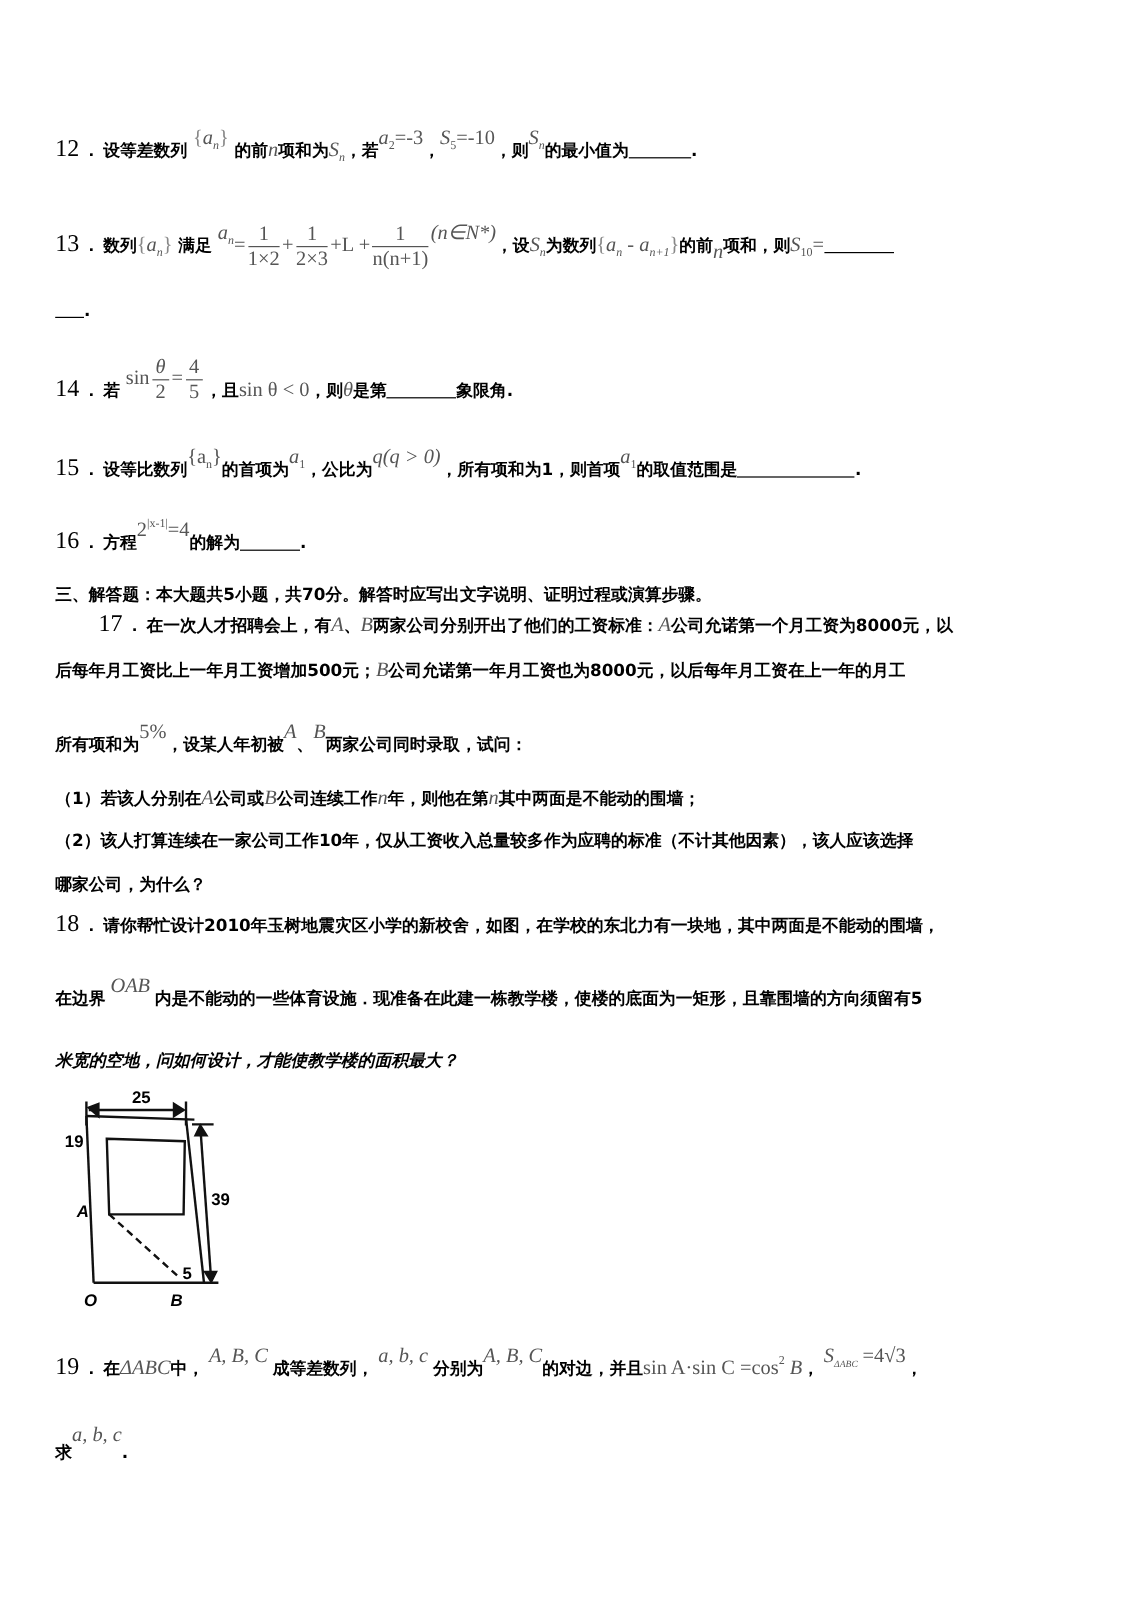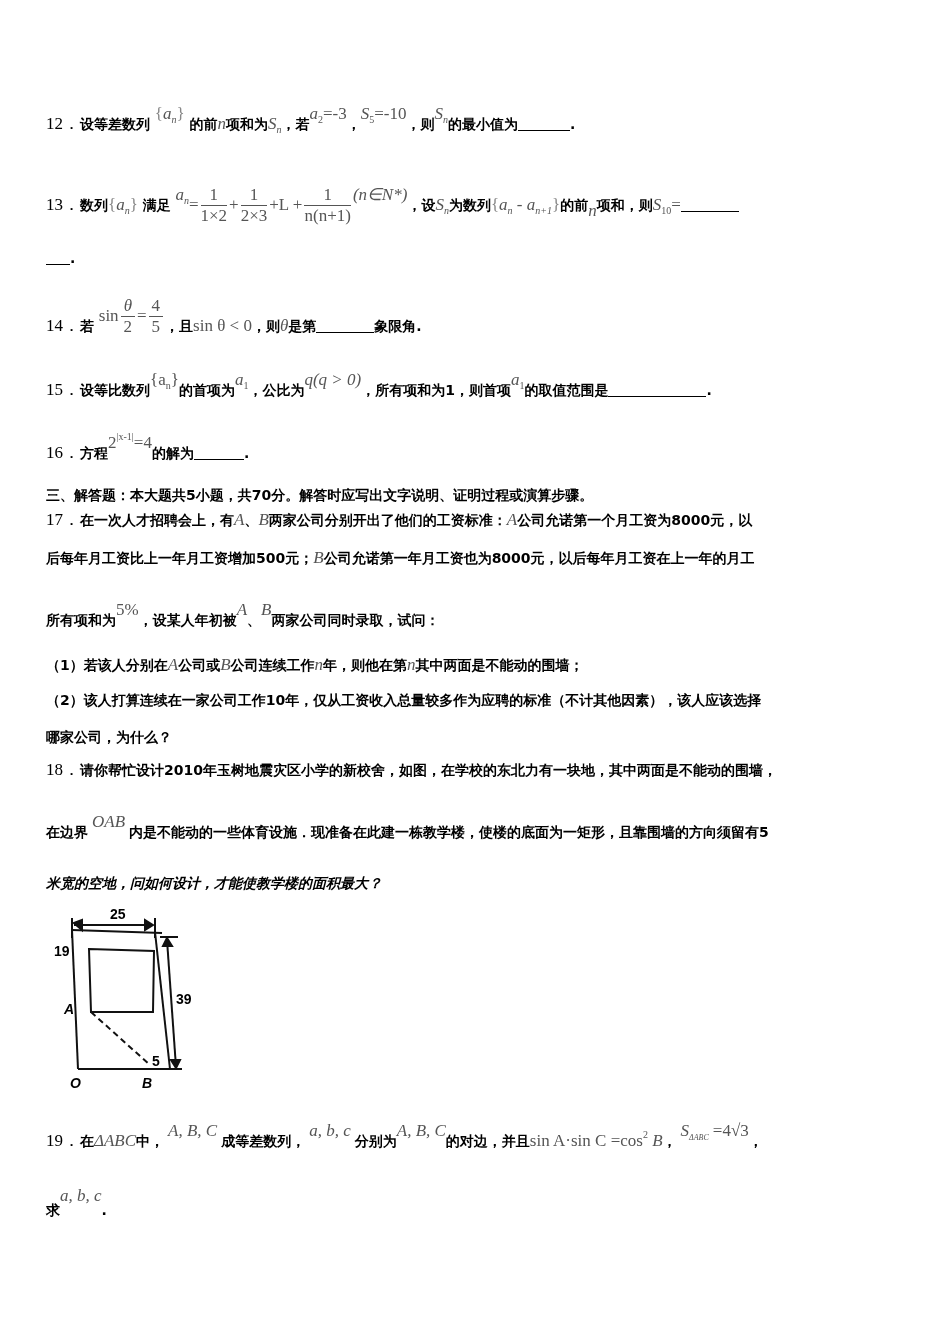--- a/index.html
+++ b/index.html
@@ -1,20 +1,20 @@
 <!DOCTYPE html>
 <html><head>
 <meta charset="utf-8">
 <style>
   html, body { margin:0; padding:0; background:#ffffff; }
   body { width:950px; height:1344px; position:relative; overflow:hidden;
          font-family:"DejaVu Serif", serif; color:#000; }
   .line { position:absolute; left:46px; font-size:15px; white-space:nowrap; line-height:20px; }
   .cn { font-weight:bold; font-family:"DejaVu Sans", sans-serif; font-size:14px; }
-  .num { font-family:"Liberation Serif", serif; font-size:17px; }
+  .num { font-family:"Liberation Serif", serif; font-size:20px; }
   .m { font-family:"Liberation Serif", serif; font-style:italic; color:#555; font-size:17px; }
   .mr { font-family:"Liberation Serif", serif; color:#555; font-size:17px; }
   .sub { font-size:10px; vertical-align:-4px; }
   .sup { font-size:10px; vertical-align:8px; }
   .raise { position:relative; top:-10px; }
   .blank { display:inline-block; border-bottom:1.5px solid #000; height:14px; vertical-align:-2px; }
   .frac { display:inline-block; vertical-align:middle; text-align:center; font-family:"Liberation Serif", serif; color:#555; font-size:17px; margin:0 2px; }
   .frac .n { display:block; border-bottom:1px solid #555; padding:0 3px; line-height:20px; }
   .frac .d { display:block; line-height:20px; }
   .brace { color:#888; font-family:"Liberation Serif", serif; font-size:17px; }
@@ -48,21 +48,21 @@
 </div>
 
 <div class="line" style="top:437px;text-align:right;">
   <span class="num">16．</span><span class="cn">方程</span><span class="raise"><span class="mr">2</span><span class="mr sup">|x-1|</span><span class="mr">=4</span></span><span class="cn">的解为</span><span class="blank" style="width:50px;"></span><span class="cn">.</span>
 </div>
 
 <div class="line" style="top:485px;text-align:center;">
   <span class="cn">三、解答题：本大题共</span><span class="cn">5</span><span class="cn">小题，共</span><span class="cn">70</span><span class="cn">分。解答时应写出文字说明、证明过程或演算步骤。</span>
 </div>
 
-<div class="line" style="top:510px;">
+<div class="line" style="top:510px;margin-left:36px;">
   <span class="num">17．</span><span class="cn">在一次人才招聘会上，有</span><span class="m">A</span><span class="cn">、</span><span class="m">B</span><span class="cn">两家公司分别开出了他们的工资标准：</span><span class="m">A</span><span class="cn">公司允诺第一个月工资为</span><span class="cn">8000</span><span class="cn">元，以</span>
 </div>
 <div class="line" style="top:548px;">
   <span class="cn">后每年月工资比上一年月工资增加</span><span class="cn">500</span><span class="cn">元；</span><span class="m">B</span><span class="cn">公司允诺第一年月工资也为</span><span class="cn">8000</span><span class="cn">元，以后每年月工资在上一年的月工</span>
 </div>
 <div class="line" style="top:610px;">
   <span class="cn">所有项和为</span><span class="mr raise">5%</span><span class="cn">，设某人年初被</span><span class="m raise">A</span><span class="cn">、</span><span class="m raise">B</span><span class="cn">两家公司同时录取，试问：</span>
 </div>
 <div class="line" style="top:655px;">
   <span class="cn">（1）若该人分别在</span><span class="m">A</span><span class="cn">公司或</span><span class="m">B</span><span class="cn">公司连续工作</span><span class="m">n</span><span class="cn">年，则他在第</span><span class="m">n</span><span class="cn">其中两面是不能动的围墙；</span>

